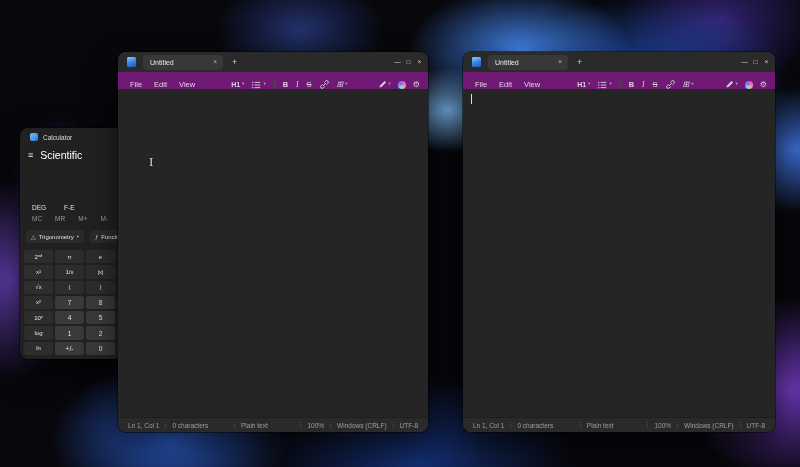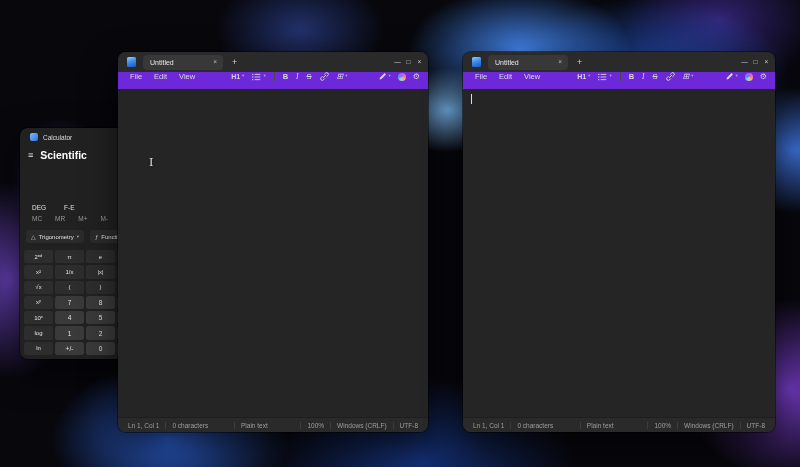--- a/index.html
+++ b/index.html
@@ -25,21 +25,21 @@
        box-shadow:0 14px 34px rgba(0,0,0,.55), 0 0 0 1px rgba(0,0,0,.45)}
 
   
   .calc{left:20px;top:128px;width:130px;height:231px;background:#212121;z-index:1;
         display:flex;flex-direction:column}
   .calc-titlebar{display:flex;align-items:center;gap:5px;padding:4px 0 0 10px;flex:0 0 14px}
   .calc-appicon{width:8px;height:8px;border-radius:2px;background:linear-gradient(135deg,#79c0f7,#2f6fe0)}
   .calc-title{font-size:6.5px;color:#dddddd}
   .calc-header{display:flex;align-items:center;gap:7px;padding:7px 0 0 8px;flex:0 0 18px}
   .hamburger{font-size:9px;color:#e8e8e8;line-height:1}
-  .calc-mode{font-size:10.5px;font-weight:bold;color:#ffffff}
+  .calc-mode{font-size:10.5px;font-weight:normal;color:#ffffff}
   .calc-display{flex:0 0 40px}
   .calc-degrow{display:flex;gap:18px;padding-left:12px;font-size:6.5px;color:#e0e0e0;align-items:center;flex:0 0 12px}
   .calc-memrow{display:flex;gap:13px;padding:2px 0 2px 12px;font-size:6.5px;color:#989898;flex:0 0 13px}
   .calc-droprow{display:flex;gap:6px;padding:4px 0 3px 6px;flex:0 0 20px}
   .pill{display:flex;align-items:center;gap:3px;font-size:6px;color:#e0e0e0;background:#2b2b2b;border-radius:3px;padding:3px 5px}
   .pill .sym{font-size:6px;color:#cfcfcf;font-style:normal}
   .chev{font-size:4.5px;color:#aaaaaa;font-style:normal}
   .calc-keys{display:grid;grid-template-columns:repeat(4,1fr);gap:2px;padding:4px;flex:1}
   .k{border:none;border-radius:2.5px;background:#2d2d2d;color:#e6e6e6;font-size:6px;
      font-family:inherit;display:flex;align-items:center;justify-content:center;min-height:12px}
@@ -51,21 +51,21 @@
   .np2{left:463px;width:312px}
   .np-titlebar{flex:0 0 20px;background:#2a2a2a;display:flex;align-items:center}
   .np-appicon{width:9px;height:10px;margin:0 7px 0 9px;border-radius:1.5px;
               background:linear-gradient(160deg,#8ed0ff 0%,#3f8de8 45%,#1b55c8 100%)}
   .np-tab{height:15px;width:80px;background:#383838;border-radius:4px;display:flex;align-items:center;padding:0 4px 0 7px}
   .np-tab-title{font-size:7px;color:#e8e8e8;flex:1}
   .np-tab-close{font-size:6.5px;color:#bbbbbb;padding:0 2px;line-height:1}
   .np-newtab{font-size:9px;color:#cccccc;margin-left:9px;line-height:1}
   .np-controls{margin-left:auto;display:flex;align-items:center;height:100%;padding-right:3px}
   .np-controls span{width:11px;text-align:center;font-size:6.5px;color:#d0d0d0;line-height:1}
-  .np-menubar{flex:0 0 17px;background:#6d28d9;display:flex;align-items:flex-start;padding:0 8px 0 6px}
+  .np-menubar{flex:0 0 17px;background:#701a75;display:flex;align-items:flex-end;padding:0 8px 0 6px}
   .menu{font-size:7.5px;color:#dcdcdc;padding:0 6px}
   .np-toolbar{display:flex;align-items:center;gap:8px;margin-left:auto}
   .tb{font-size:7.5px;color:#d8d8d8;display:flex;align-items:center;gap:2px;line-height:1}
   .tb-h1{font-weight:bold;font-size:7px}
   .tb-bold{font-weight:bold}
   .tb-italic{font-style:italic;font-family:"Liberation Serif",serif}
   .tb-strike{text-decoration:line-through}
   .sep-v{width:1px;height:9px;background:#484848}
   .tb-table{font-size:8px}
   .np-right{display:flex;align-items:center;gap:7px;margin-left:auto}

